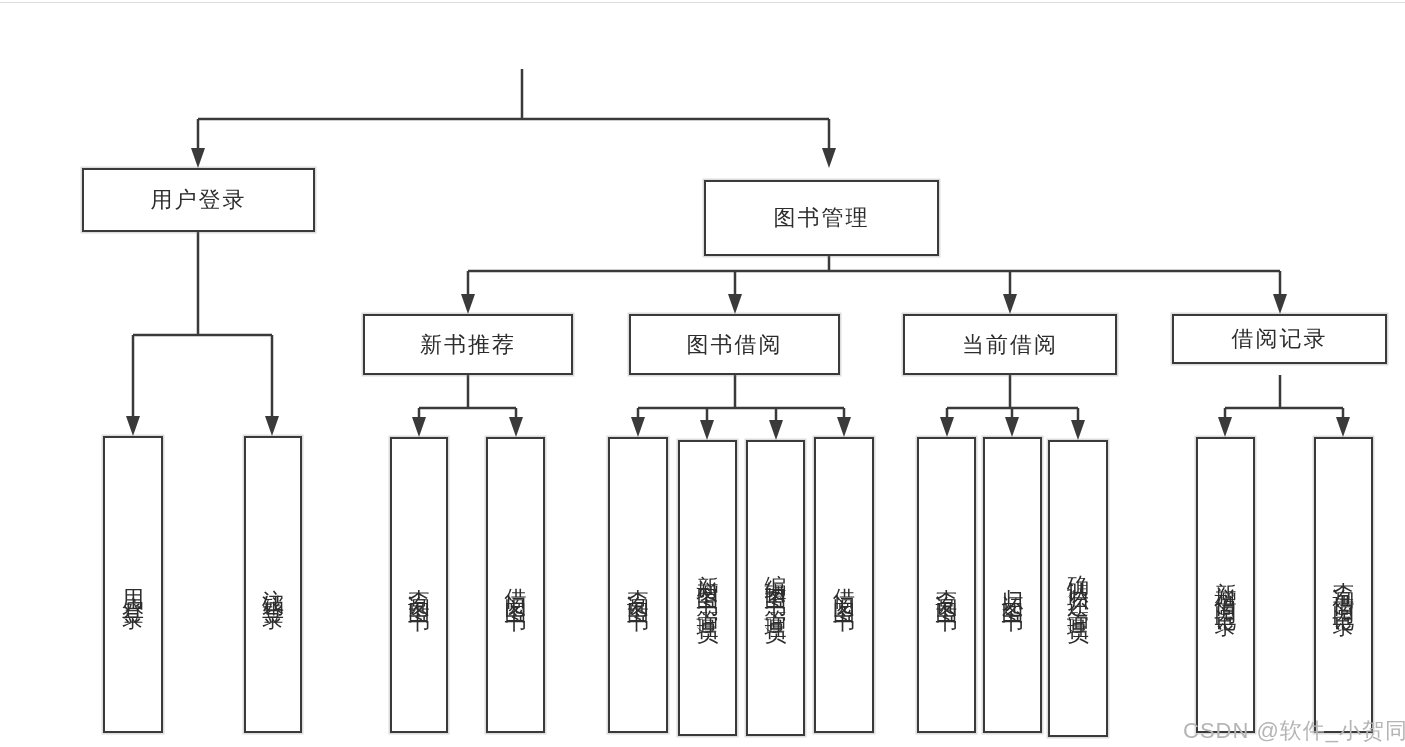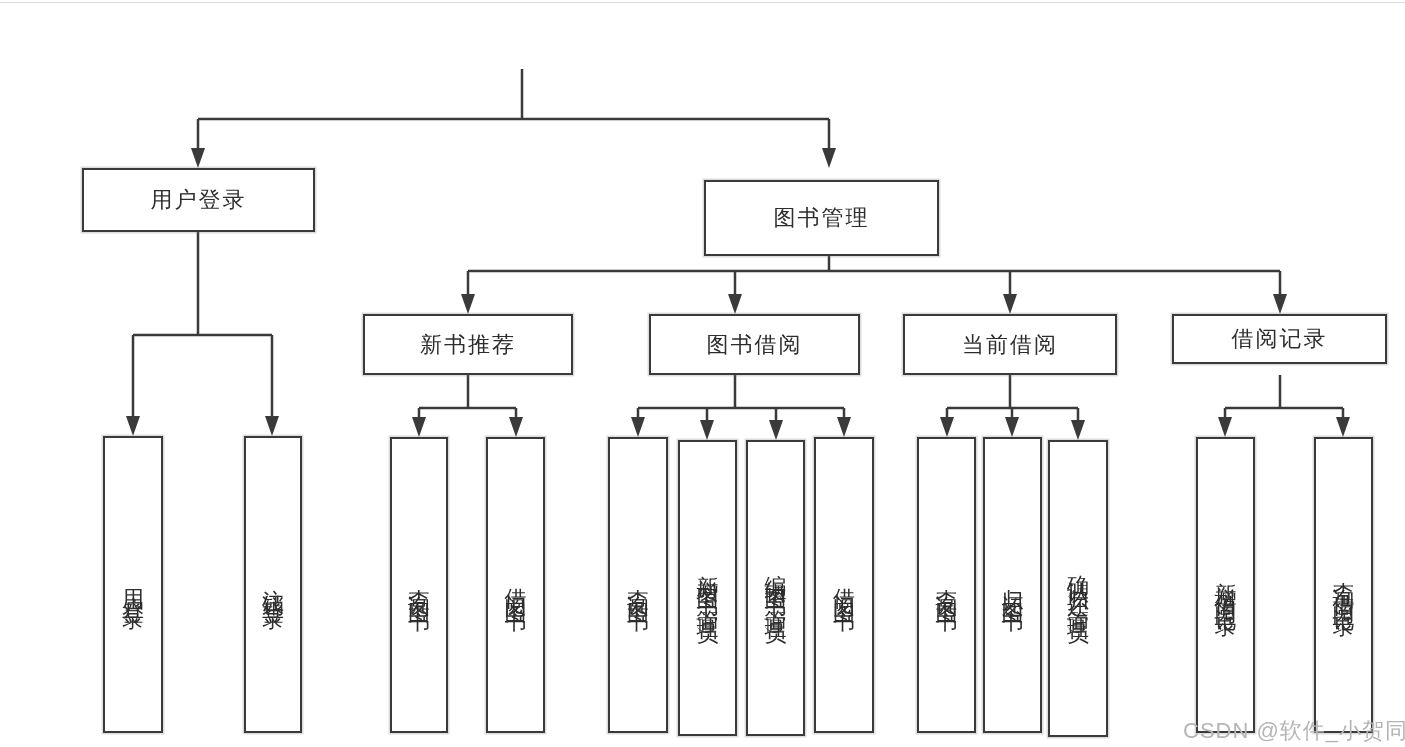--- a/index.html
+++ b/index.html
@@ -96,21 +96,21 @@
       <polygon points="1218,417 1232,417 1225,437"></polygon>
       <polygon points="1336,417 1350,417 1343,437"></polygon>
     </g>
   </svg>
 
 
   <div class="node node-h" style="left:82px; top:168px; width:233px; height:64px;">用户登录</div>
   <div class="node node-h" style="left:704px; top:168px; width:235px; height:76px;margin-top:12px;">图书管理</div>
 
   <div class="node node-h" style="left:363px; top:314px; width:210px; height:61px;">新书推荐</div>
-  <div class="node node-h" style="left:629px; top:314px; width:211px; height:61px;margin-left:20px;">图书借阅</div>
+  <div class="node node-h" style="left:629px; top:314px; width:211px; height:61px;">图书借阅</div>
   <div class="node node-h" style="left:903px; top:314px; width:214px; height:61px;text-align:right;">当前借阅</div>
   <div class="node node-h" style="left:1172px; top:314px; width:215px; height:50px;">借阅记录</div>
 
   <div class="node node-v" style="left:103px; top:436px; width:60px; height:297px;">用户登录</div>
   <div class="node node-v" style="left:244px; top:436px; width:58px; height:297px;">注销登录</div>
 
   <div class="node node-v" style="left:390px; top:437px; width:58px; height:296px;">查询图书</div>
   <div class="node node-v" style="left:486px; top:437px; width:59px; height:296px;">借阅图书</div>
 
   <div class="node node-v" style="left:608px; top:437px; width:60px; height:296px;">查询图书</div>

